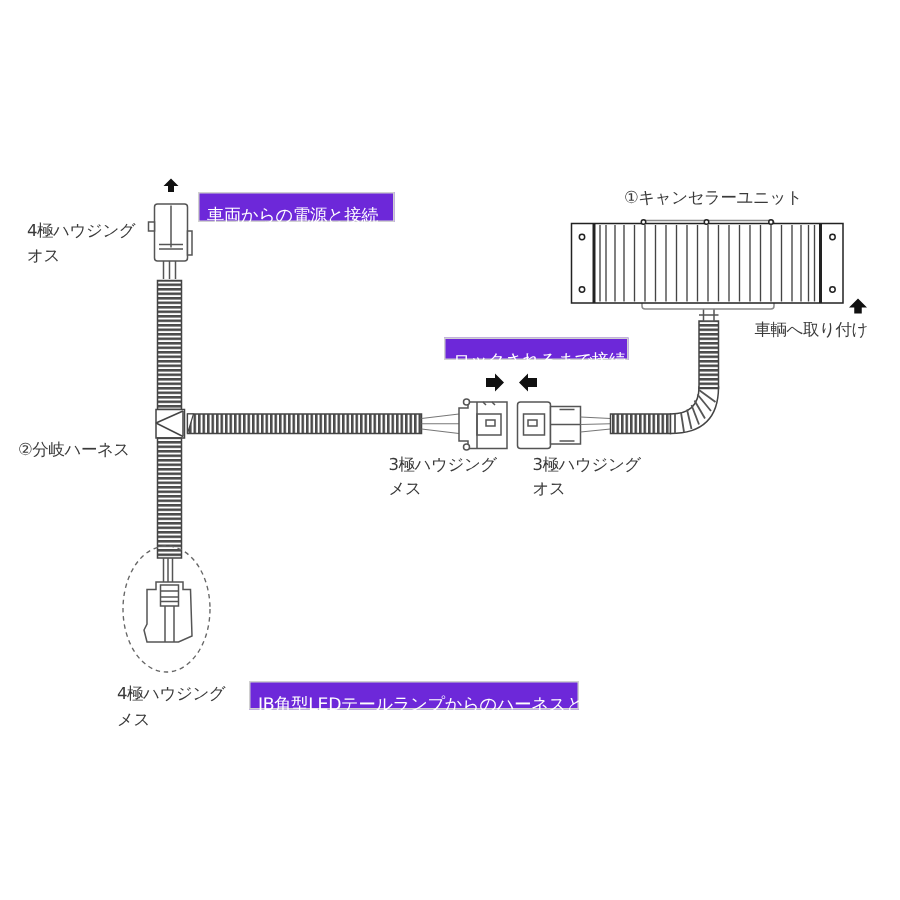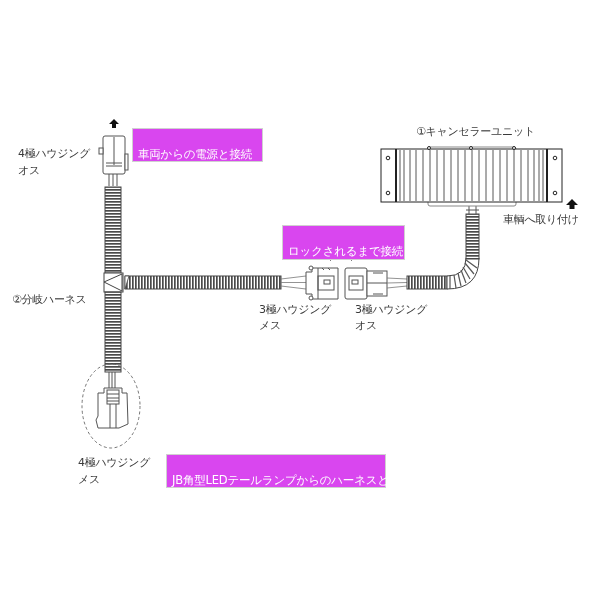--- a/index.html
+++ b/index.html
@@ -1,21 +1,21 @@
 <!DOCTYPE html>
 <html><head>
 <meta charset="utf-8">
 <style>
   html, body { margin:0; padding:0; background:#ffffff; }
   #stage { position:relative; width:600px; height:600px; overflow:hidden; background:#fff;
            font-family:"DejaVu Sans", sans-serif; color:#333; }
   svg.diagram { position:absolute; left:0; top:0; }
   .lbl { position:absolute; font-size:11px; line-height:16px; color:#3a3a3a; white-space:nowrap; letter-spacing:-0.3px; }
-  .box { position:absolute; background:#d946ef; color:#fff; font-size:11.5px; line-height:18px;
-         padding:16px 5px; white-space:nowrap; letter-spacing:-0.2px; border:1px solid #d0d0d0; box-sizing:border-box; }
+  .box { position:absolute; background:#6d28d9; color:#fff; font-size:11.5px; line-height:18px;
+         padding:5px 5px; white-space:nowrap; letter-spacing:-0.2px; border:1px solid #d0d0d0; box-sizing:border-box; }
 </style>
 </head>
 <body>
 
 <div id="stage">
 
   <svg class="diagram" width="600" height="600" viewBox="0 0 600 600">
     <defs>
       <pattern id="ribV" width="14" height="3" patternUnits="userSpaceOnUse">
         <rect width="14" height="3" fill="#ffffff"></rect>
@@ -166,21 +166,21 @@
       <rect x="107" y="390" width="12" height="14"></rect>
       <line x1="107" y1="394" x2="119" y2="394"></line>
       <line x1="107" y1="398" x2="119" y2="398"></line>
       <line x1="107" y1="401" x2="119" y2="401"></line>
       <line x1="110" y1="404" x2="110" y2="428"></line>
       <line x1="116" y1="404" x2="116" y2="428"></line>
     </g>
   </svg>
 
   <div class="box" style="left:132px; top:128px; width:131px; height:20px;">車両からの電源と接続</div>
-  <div class="box" style="left:282px; top:225px; width:123px; height:35px;text-align:center;">ロックされるまで接続</div>
+  <div class="box" style="left:296px; top:225px; width:123px; height:15px;text-align:center;">ロックされるまで接続</div>
   <div class="box" style="left:166px; top:454px; width:220px; height:19px;">JB角型LEDテールランプからのハーネスと接続</div>
 
   <div class="lbl" style="left:416px; top:124px;">①キャンセラーユニット</div>
   <div class="lbl" style="left:12px; top:292px;">②分岐ハーネス</div>
   <div class="lbl" style="left:503px; top:212px;">車輌へ取り付け</div>
 
   <div class="lbl" style="left:18px; top:146px;">4極ハウジング</div>
   <div class="lbl" style="left:18px; top:163px;">オス</div>
 
   <div class="lbl" style="left:78px; top:455px;">4極ハウジング</div>

